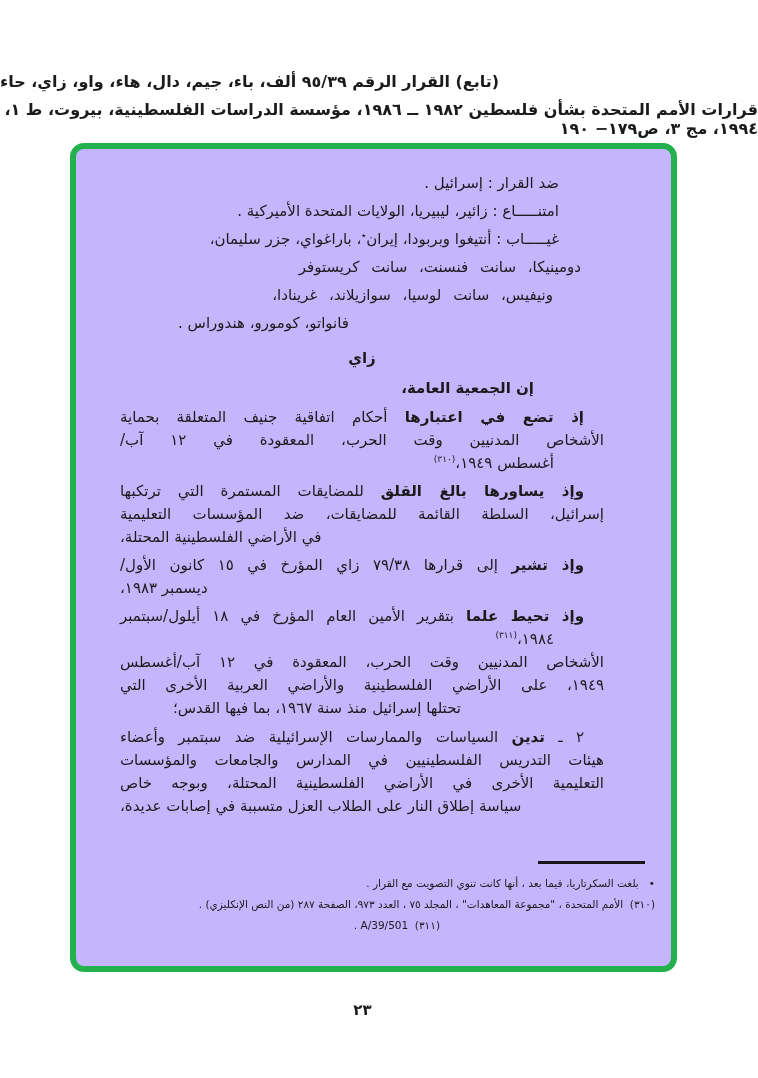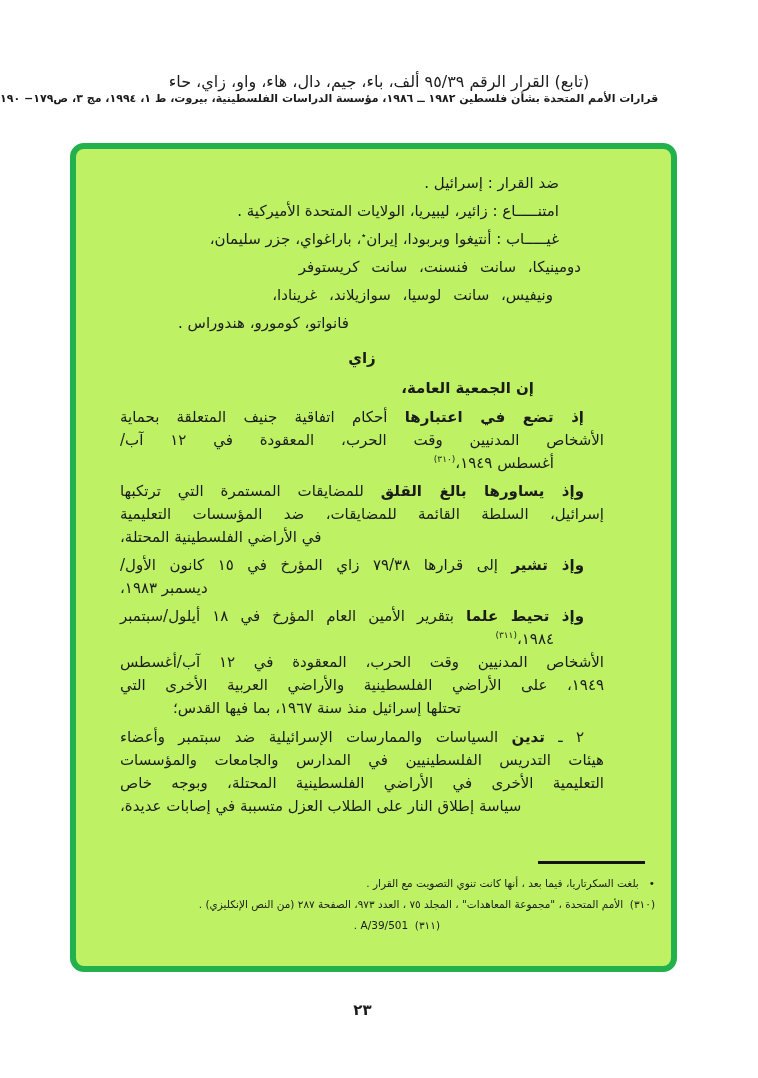--- a/index.html
+++ b/index.html
@@ -4,30 +4,30 @@
 <style>
   :root { --green:#22b14c; --ink:#1b1b1b; }
   * { box-sizing:border-box; }
   html,body { margin:0; padding:0; }
   body {
     width:758px; height:1078px; position:relative; background:#ffffff;
     font-family:"DejaVu Sans", sans-serif; color:var(--ink);
     overflow:hidden;
   }
   .hdr1 {
-    position:absolute; top:72px; left:0; right:0; text-align:center;
-    direction:rtl; font-weight:normal; font-size:16px; letter-spacing:0.2px;
+    position:absolute; top:72px; left:0; right:0; text-align:left;
+    direction:rtl; font-weight:bold; font-size:16px; letter-spacing:0.2px;
   }
   .hdr2 {
-    position:absolute; top:92px; left:0; right:0; text-align:left;
-    direction:rtl; font-weight:bold; font-size:11px;
+    position:absolute; top:100px; left:0; right:0; text-align:right;
+    direction:rtl; font-weight:bold; font-size:16px;
   }
   .frame {
     position:absolute; left:70px; top:143px; width:607px; height:829px;
-    border:6px solid var(--green); border-radius:14px; background:#bef264;
+    border:6px solid var(--green); border-radius:14px; background:#c4b5fd;
   }
   .col {
     position:absolute; top:20px; right:67px; width:484px;
     direction:rtl; font-size:15px; line-height:23px; color:var(--ink);
   }
   .ln { min-height:10px; }
   .b { font-weight:bold; }
   .v { text-align:right; line-height:28px; }
   .sp { word-spacing:7px; }
   .h { text-align:center; font-weight:bold; line-height:26px; margin-top:8px; margin-bottom:2px; }

